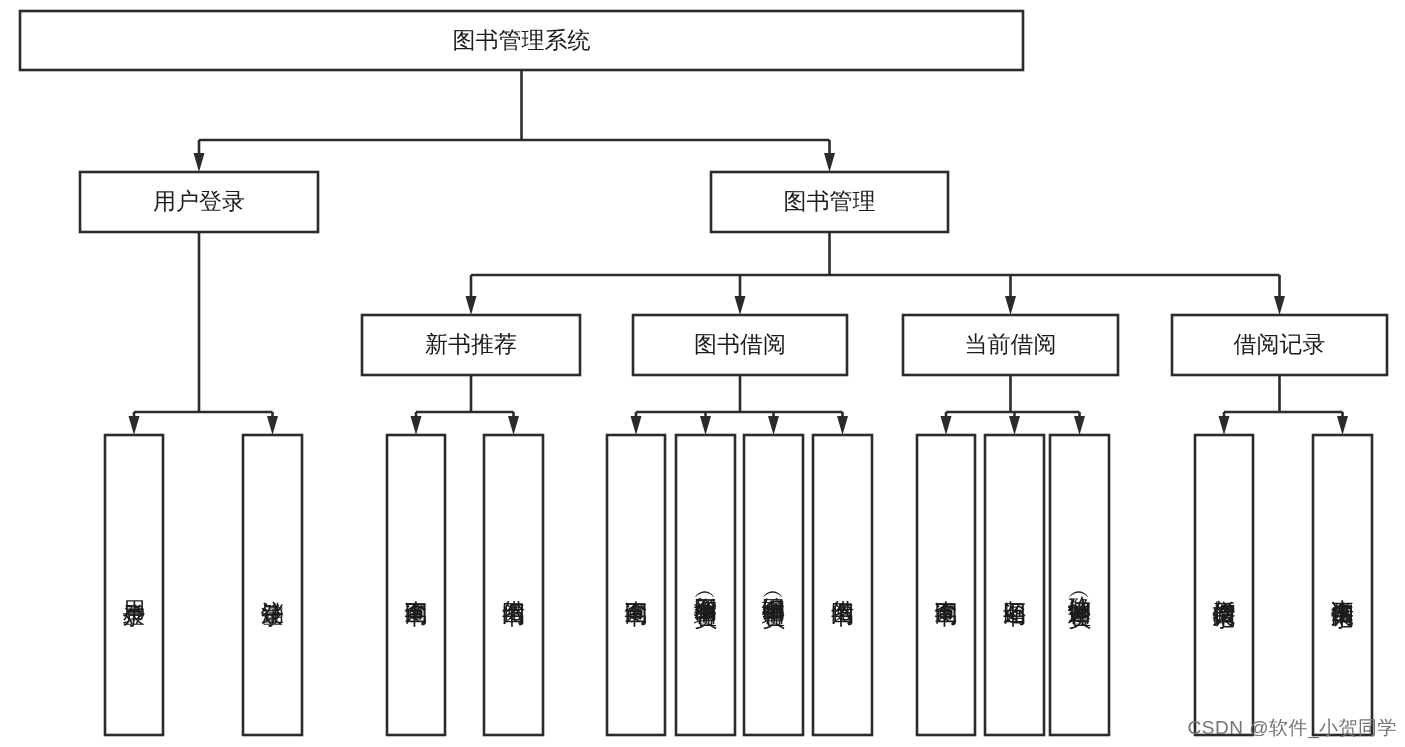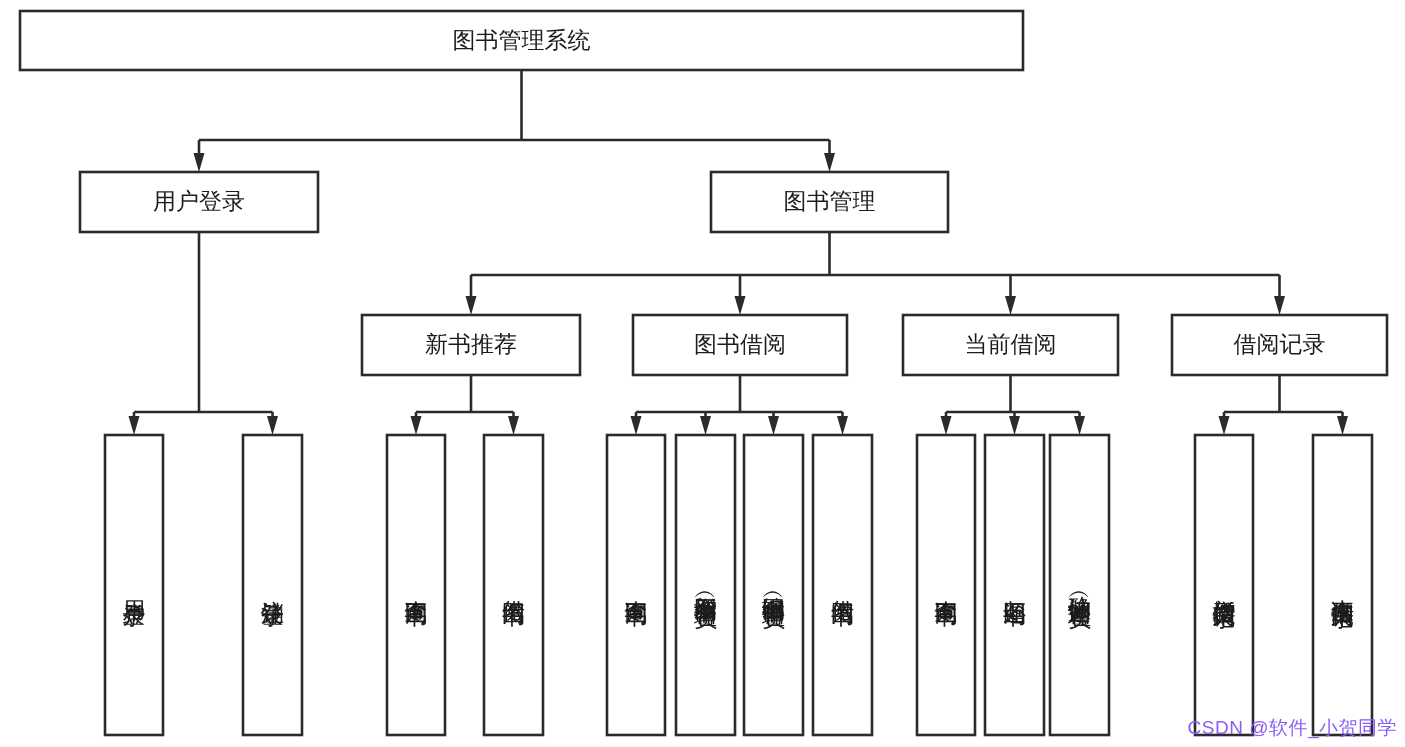--- a/index.html
+++ b/index.html
@@ -68,21 +68,21 @@
   .arrow-head {
     fill: #2b2b2b;
     stroke: none;
   }
   .watermark {
     position: absolute;
     right: 8px;
     bottom: 6px;
     font-family: "Liberation Sans", "DejaVu Sans", sans-serif;
     font-size: 19px;
-    color: #8b5cf6;
+    color: #737373;
     letter-spacing: 0.5px;
     white-space: nowrap;
   }
 </style>
 </head>
 <body>
 
 <div id="diagram-root">
   <svg class="diagram-canvas" id="diagram-svg" viewBox="0 0 1405 747" xmlns="http://www.w3.org/2000/svg">
       <path class="connector" d="M 521.5 70 L 521.5 140"></path>

